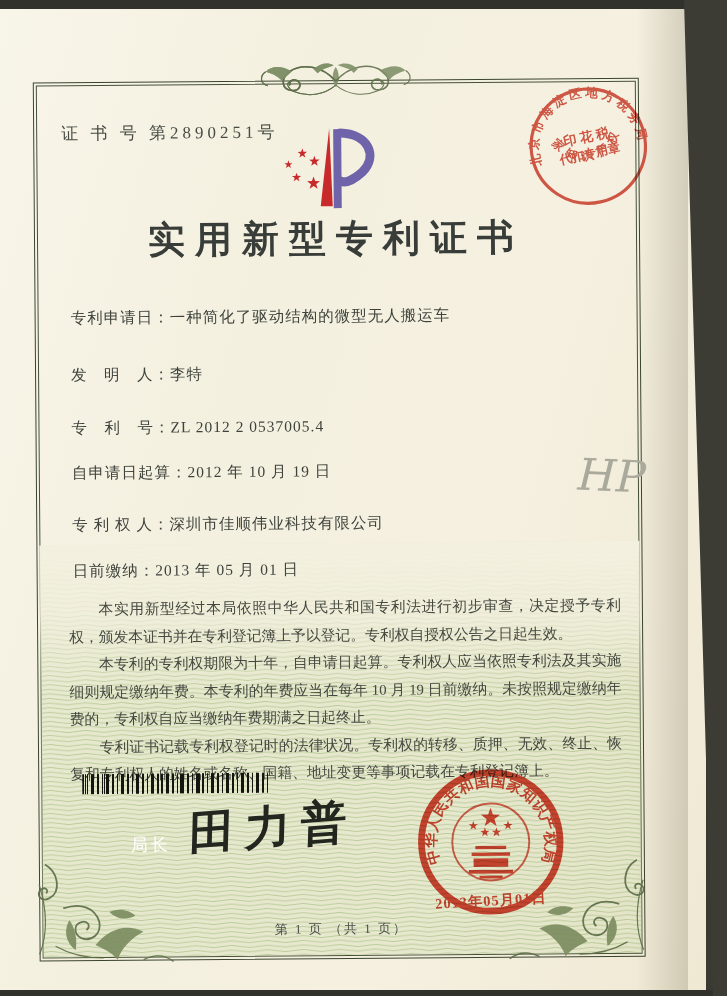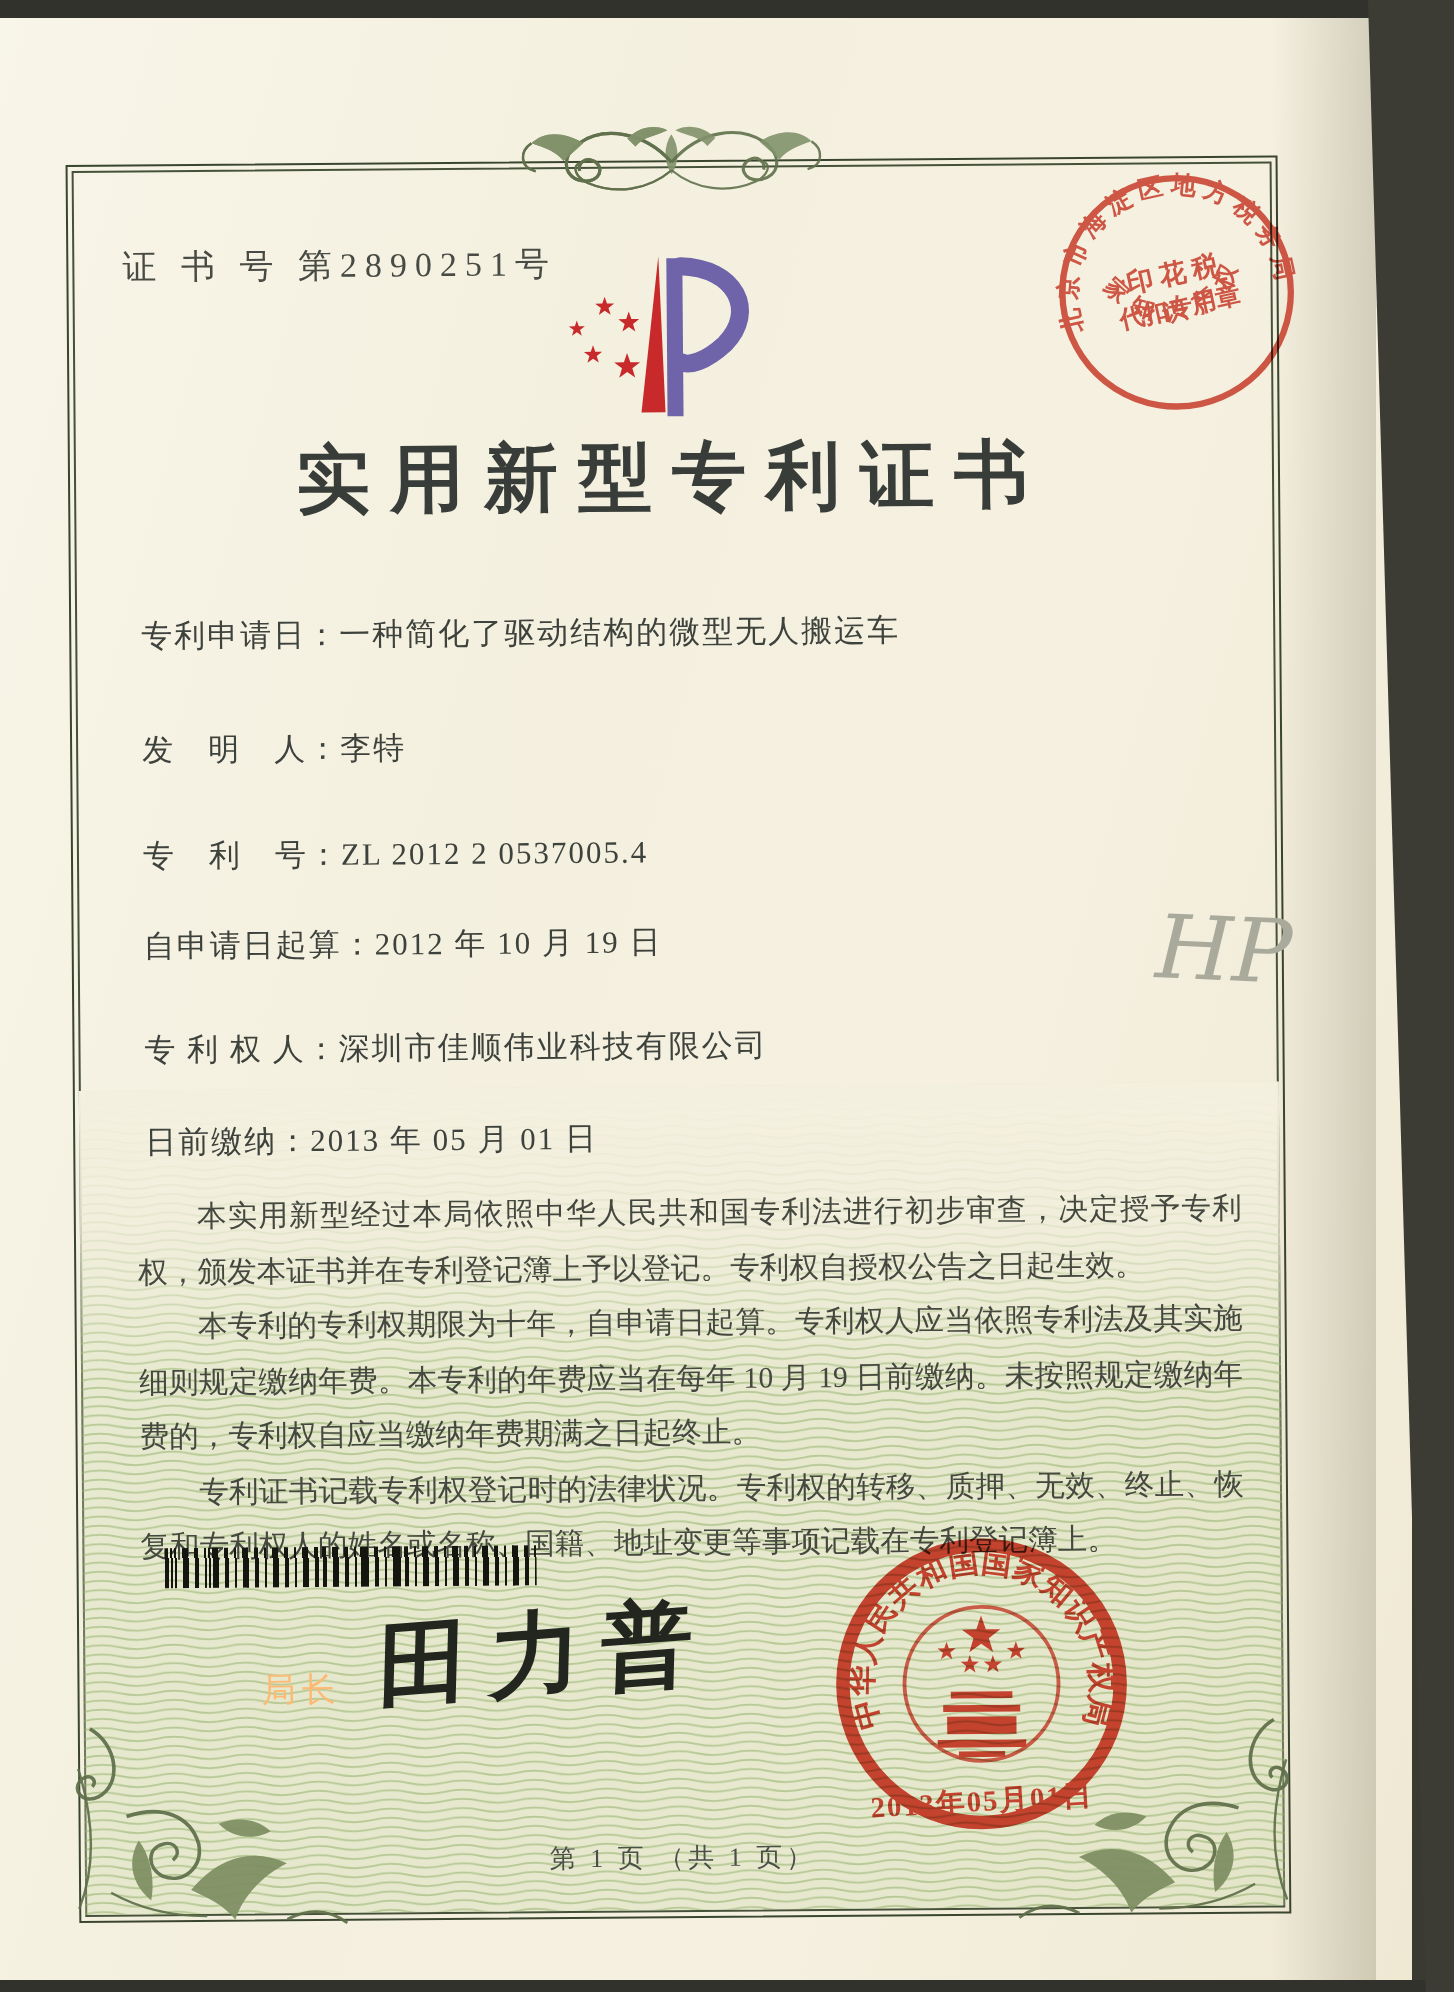--- a/index.html
+++ b/index.html
@@ -31,21 +31,21 @@
   .f0{top:306px}.f1{top:363px}.f2{top:416px}.f3{top:461px}.f4{top:513px}.f5{top:559px}
   .hand-note{position:absolute;left:578px;top:452px;font-size:44px;font-style:italic;font-weight:300;
          color:#aaaa9c;transform:rotate(3deg);font-family:"DejaVu Serif",serif;}
   .body-text{position:absolute;left:68px;top:594px;width:552px;font-size:14.8px;line-height:27.5px;
          color:#44483f;text-align:justify;}
   .body-text p{margin:0;text-indent:2em;}
   .barcode{position:absolute;left:80px;top:772px;width:186px;height:20px;
      background:
       repeating-linear-gradient(90deg,#15150f 0 2px,rgba(0,0,0,0) 2px 5px,#15150f 5px 6px,rgba(0,0,0,0) 6px 9px,#15150f 9px 12px,rgba(0,0,0,0) 12px 15px),
       repeating-linear-gradient(90deg,rgba(0,0,0,0) 0 3px,#15150f 3px 4px,rgba(0,0,0,0) 4px 19px);}
-  .sig-title{position:absolute;left:128px;top:832px;font-size:17px;color:#fdba74;letter-spacing:3px;}
+  .sig-title{position:absolute;left:128px;top:832px;font-size:17px;color:#ffffff;letter-spacing:3px;}
   .signature{position:absolute;left:186px;top:796px;font-size:46px;font-weight:700;color:#23261f;
          letter-spacing:10px;transform:rotate(-4deg) skewX(-6deg);}
   .office-seal{position:absolute;left:411px;top:766px;width:154px;height:154px;
          mix-blend-mode:multiply;opacity:0.95;}
   .footer{position:absolute;left:36px;top:920px;width:604px;text-align:center;
          font-size:13px;letter-spacing:2px;color:#4a4f48;}
   .ornament-top{position:absolute;left:233px;top:55px;width:212px;height:46px;}
   .flourish{position:absolute;width:150px;height:122px;}
   .flourish-left{left:22px;top:848px;}
   .flourish-right{left:504px;top:848px;transform:scaleX(-1);}

